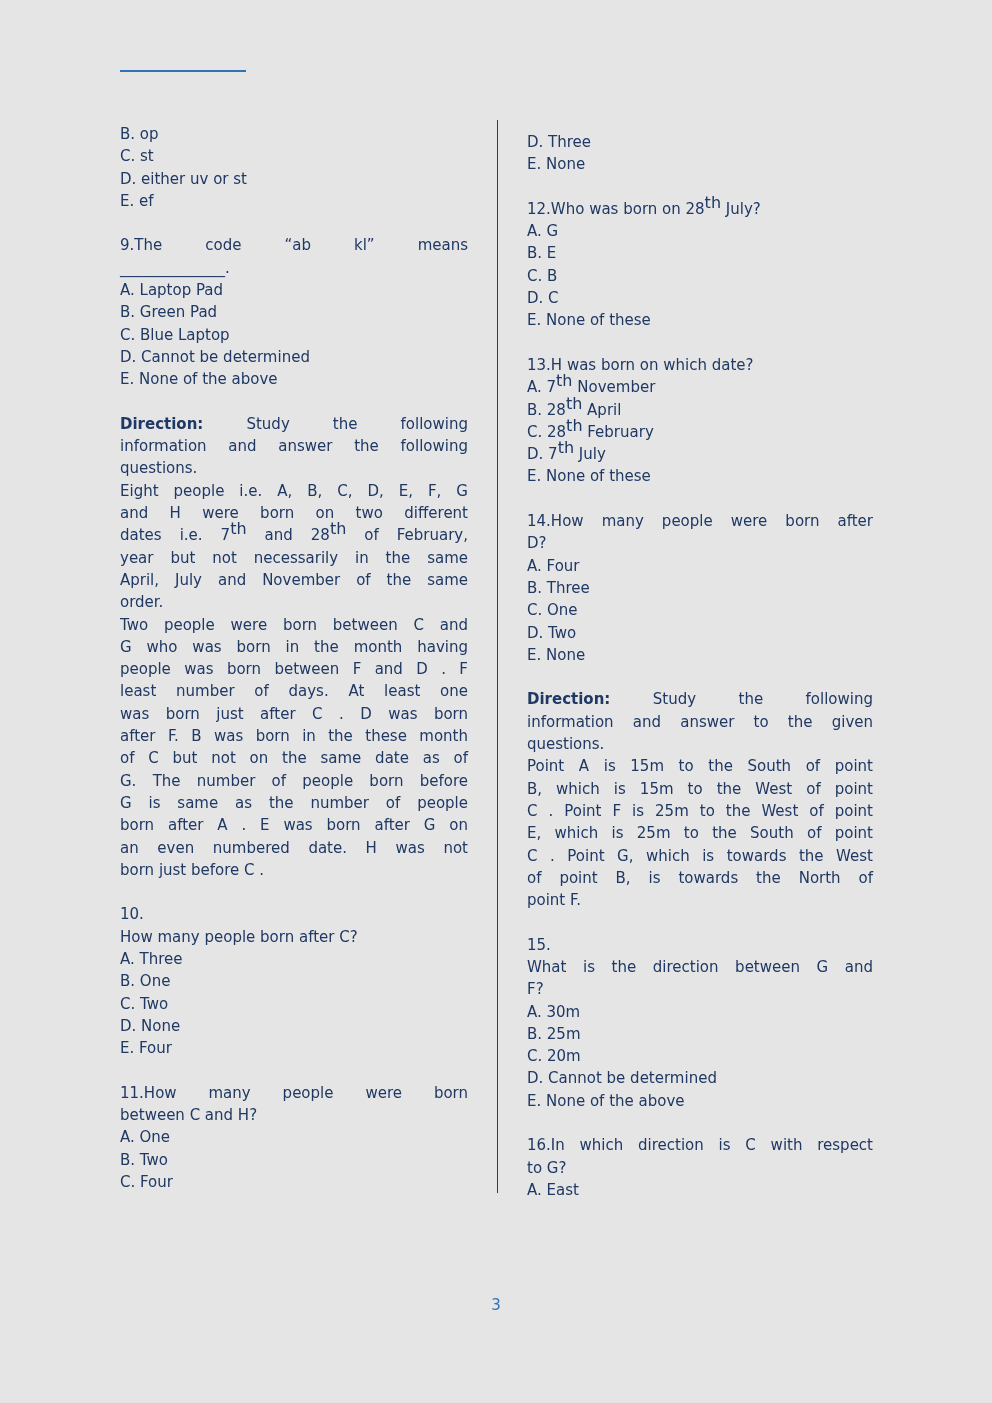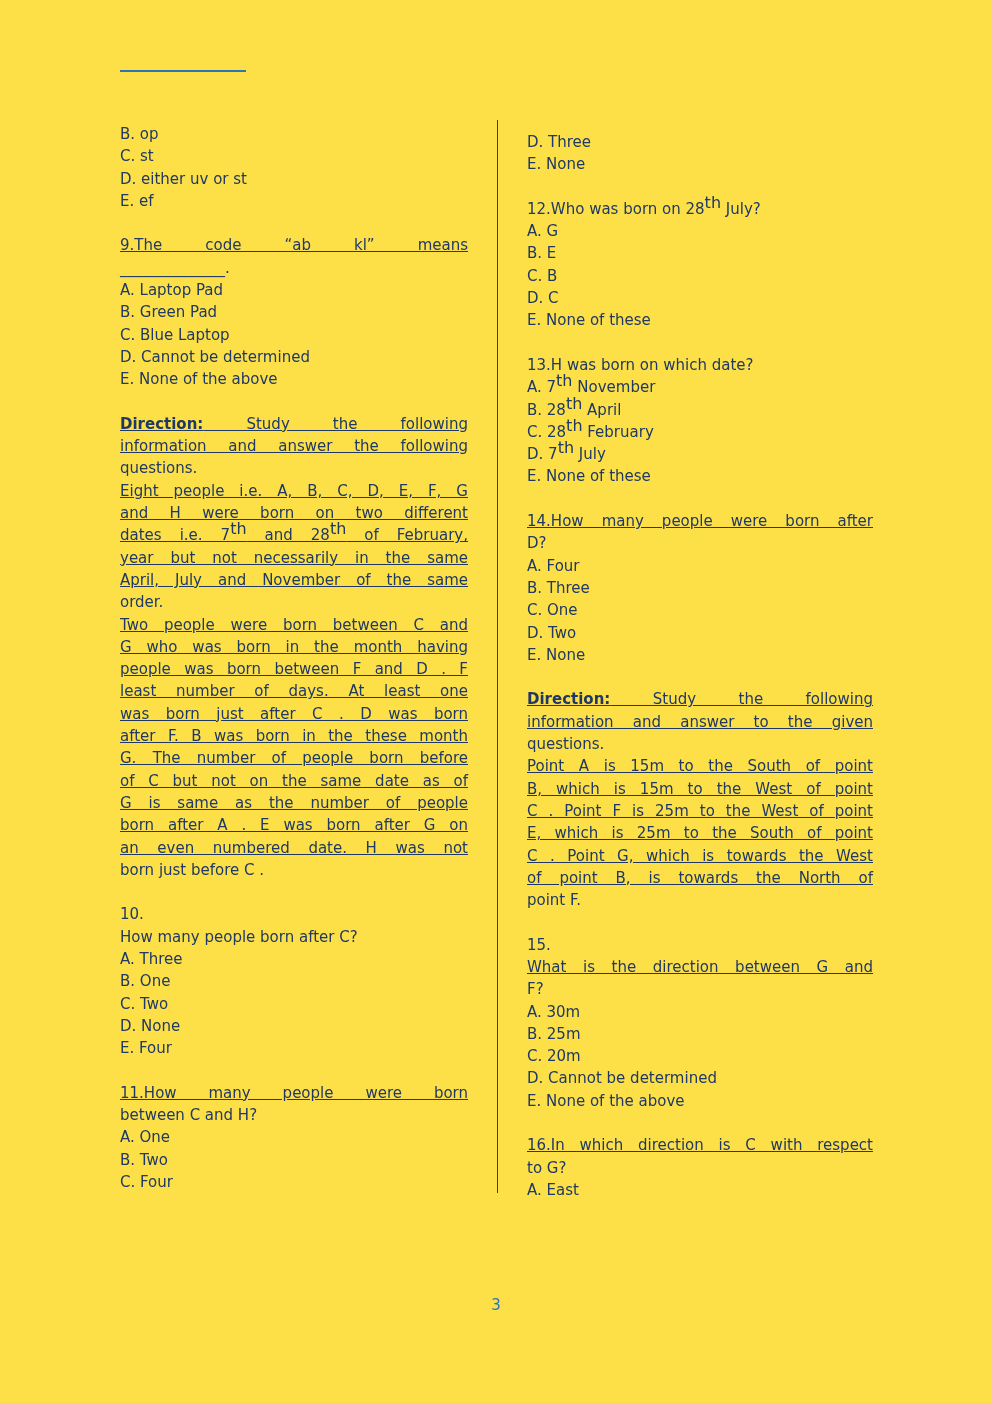--- a/index.html
+++ b/index.html
@@ -5,21 +5,21 @@
   * { margin: 0; padding: 0; box-sizing: border-box; }
   html, body { background: #ffffff; }
   body {
     width: 992px;
     height: 1403px;
     position: relative;
     font-family: "DejaVu Sans", "Liberation Sans", sans-serif;
     color: #1F3864;
     overflow: hidden;
   }
-  .page { position: absolute; inset: 0; background: #fde047; }
+  .page { position: absolute; inset: 0; background: #e5e5e5; }
   .top-line {
     position: absolute;
     left: 120px;
     top: 70px;
     width: 126px;
     height: 0;
     border-top: 2px solid #2E74B5;
   }
   .divider {
     position: absolute;
@@ -32,21 +32,21 @@
   .col {
     position: absolute;
     top: 123px;
     font-size: 15px;
     line-height: 22.3px;
   }
   .col-left  { left: 120px; width: 348px; }
   .col-right { left: 527px; width: 346px; margin-top: 8px; }
   .block.gap { margin-top: 22.3px; }
   .line { white-space: normal; }
-  .line.jl { text-align: justify; text-align-last: justify; text-decoration: underline; }
+  .line.jl { text-align: justify; text-align-last: justify; }
   sup { font-size: 16px; line-height: 0; vertical-align: super; }
   .bold { font-weight: bold; }
   .page-number {
     position: absolute;
     left: 0;
     right: 0;
     top: 1296px;
     text-align: center;
     font-size: 15px;
     color: #2E74B5;
@@ -89,22 +89,22 @@
         <div class="line jl"><span>April, July and November of the same</span></div>
         <div class="line"><span>order.</span></div>
       </div>
       <div class="block">
         <div class="line jl"><span>Two people were born between C and</span></div>
         <div class="line jl"><span>G who was born in the month having</span></div>
         <div class="line jl"><span>people was born between F and D . F</span></div>
         <div class="line jl"><span>least number of days. At least one</span></div>
         <div class="line jl"><span>was born just after C . D was born</span></div>
         <div class="line jl"><span>after F. B was born in the these month</span></div>
+        <div class="line jl"><span>of C but not on the same date as of</span></div>
         <div class="line jl"><span>G. The number of people born before</span></div>
-        <div class="line jl"><span>of C but not on the same date as of</span></div>
         <div class="line jl"><span>G is same as the number of people</span></div>
         <div class="line jl"><span>born after A . E was born after G on</span></div>
         <div class="line jl"><span>an even numbered date. H was not</span></div>
         <div class="line"><span>born just before C .</span></div>
       </div>
       <div class="block gap">
         <div class="line"><span>10.</span></div>
         <div class="line"><span>How many people born after C?</span></div>
       </div>
       <div class="block">

